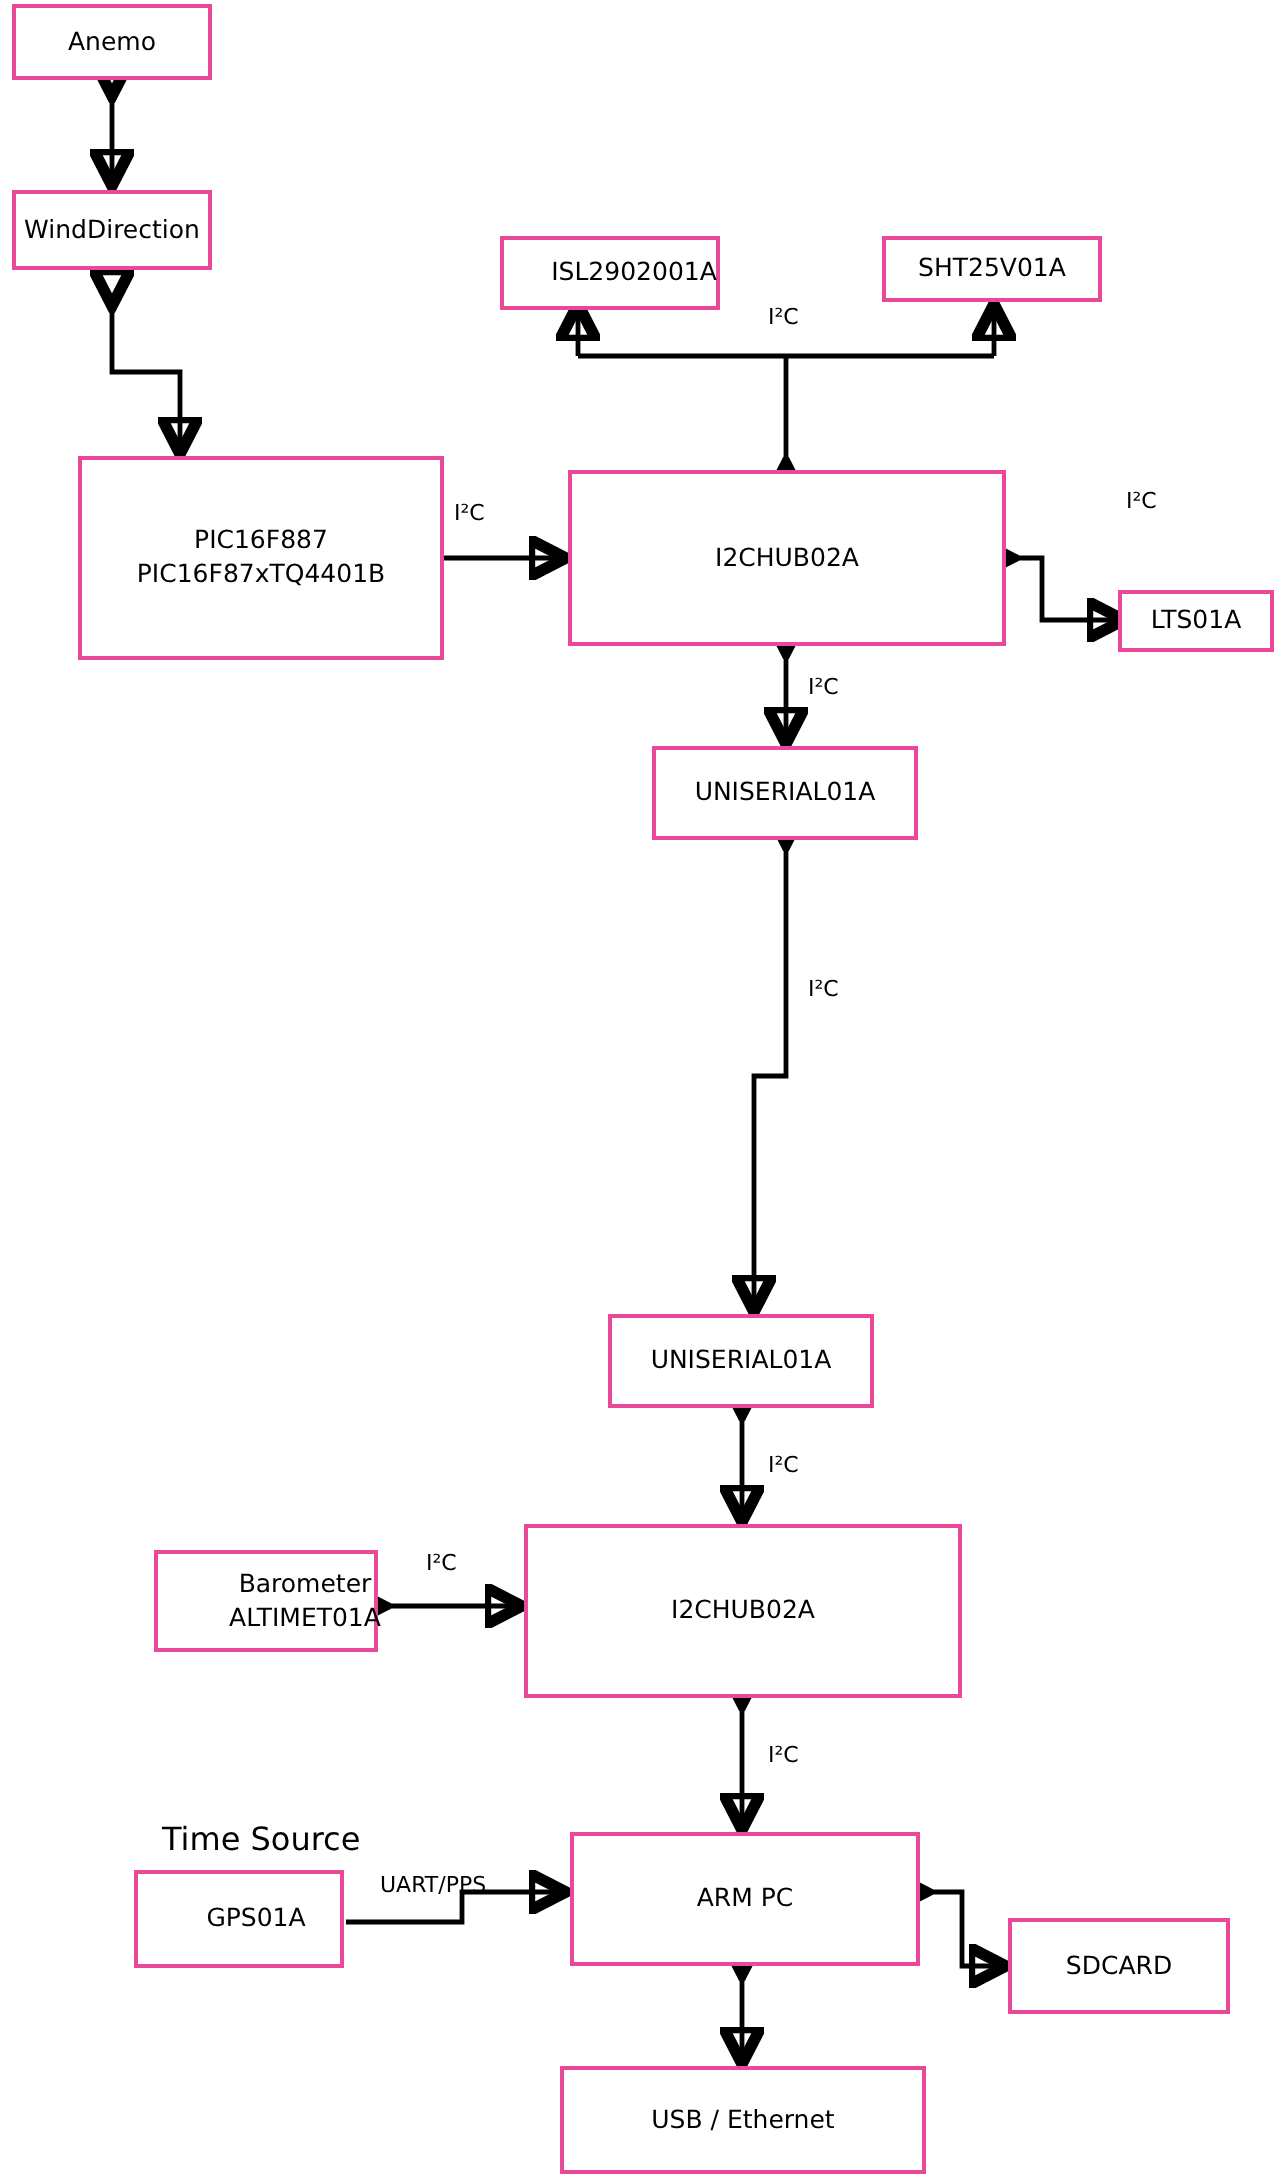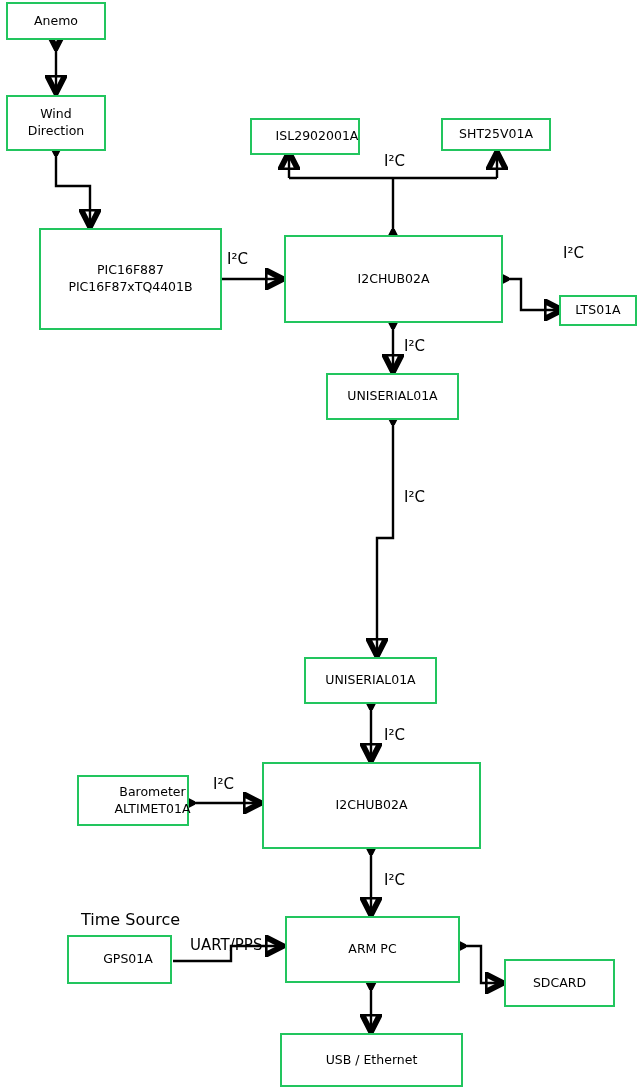--- a/index.html
+++ b/index.html
@@ -11,38 +11,38 @@
     position: relative;
     width: 640px;
     height: 1089px;
     background: #ffffff;
     font-family: "DejaVu Sans", sans-serif;
     overflow: hidden;
   }
   .node {
     position: absolute;
     box-sizing: border-box;
-    border: 2px solid #22c55e;
+    border: 2px solid #ec4899;
     background: #ffffff;
     display: flex;
     align-items: center;
     justify-content: center;
     text-align: center;
     color: #000000;
     font-size: 12.5px;
     line-height: 1.35;
     z-index: 3;
   }
   .node .label-line {
     display: block;
     white-space: nowrap;
   }
   .edge-label {
     position: absolute;
-    font-size: 15px;
+    font-size: 11px;
     color: #000000;
     white-space: nowrap;
     z-index: 4;
   }
   .free-label {
     position: absolute;
     font-size: 16px;
     color: #000000;
     white-space: nowrap;
     z-index: 4;
@@ -100,21 +100,21 @@
 
     <path d="M462,946 L481,946 L481,983 L502,983" marker-start="url(#ah)" marker-end="url(#ah)"></path>
 
     <line x1="371" y1="986" x2="371" y2="1031" marker-start="url(#ah)" marker-end="url(#ah)"></line>
   </svg>
 
   <div class="node" style="left:6px; top:2px; width:100px; height:38px;">
     <span class="label-line">Anemo</span>
   </div>
 
-  <div class="node" style="left:6px; top:95px; width:100px; height:56px; flex-direction:column;text-align:center;">
+  <div class="node" style="left:6px; top:95px; width:100px; height:40px; text-align:center;">
     <span class="label-line">Wind</span>
     <span class="label-line">Direction</span>
   </div>
 
   <div class="node" style="left:3px; top:228px; width:183px; height:102px; flex-direction:column;margin-left:36px;">
     <span class="label-line">PIC16F887</span>
     <span class="label-line">PIC16F87xTQ4401B</span>
   </div>
 
   <div class="node" style="left:250px; top:118px; width:110px; height:37px;padding-left:24px;">

